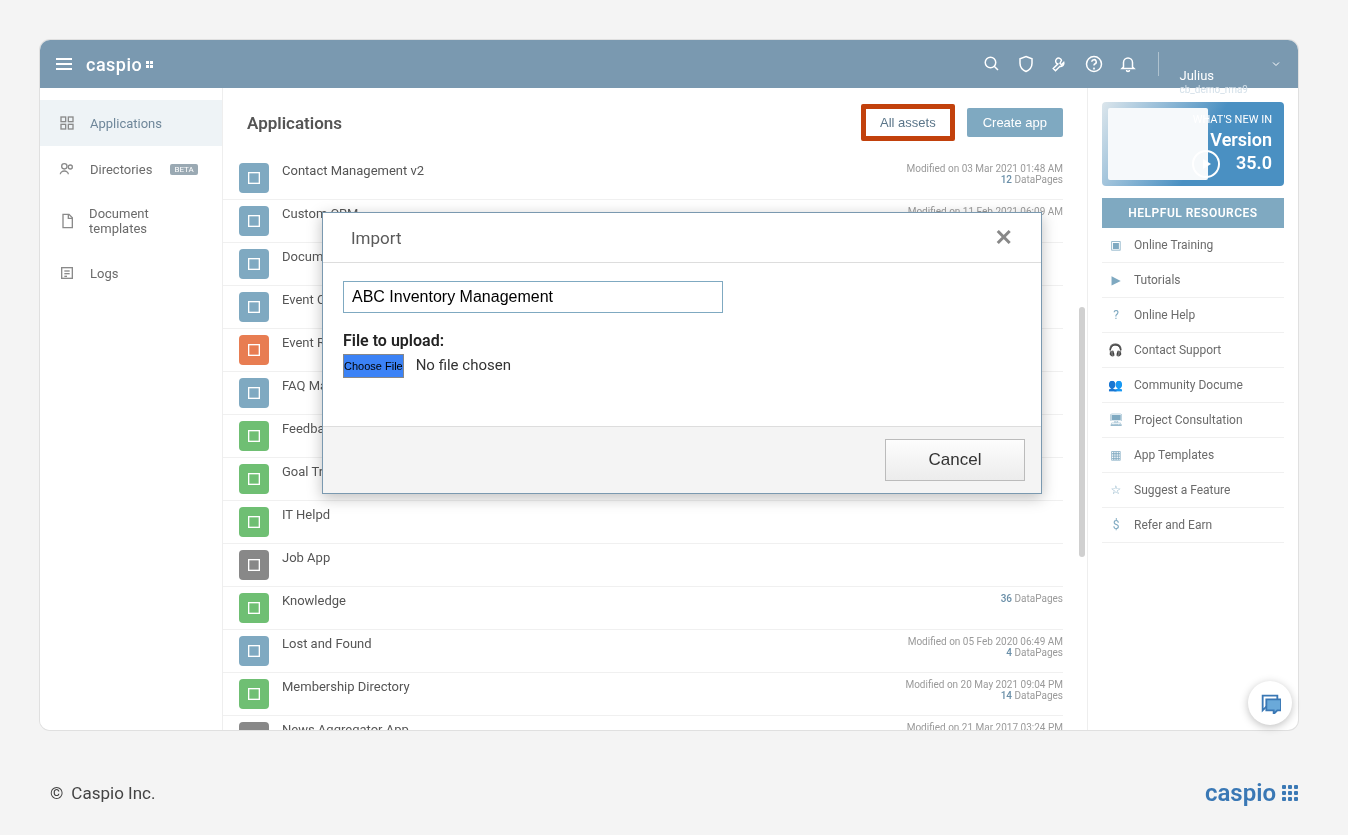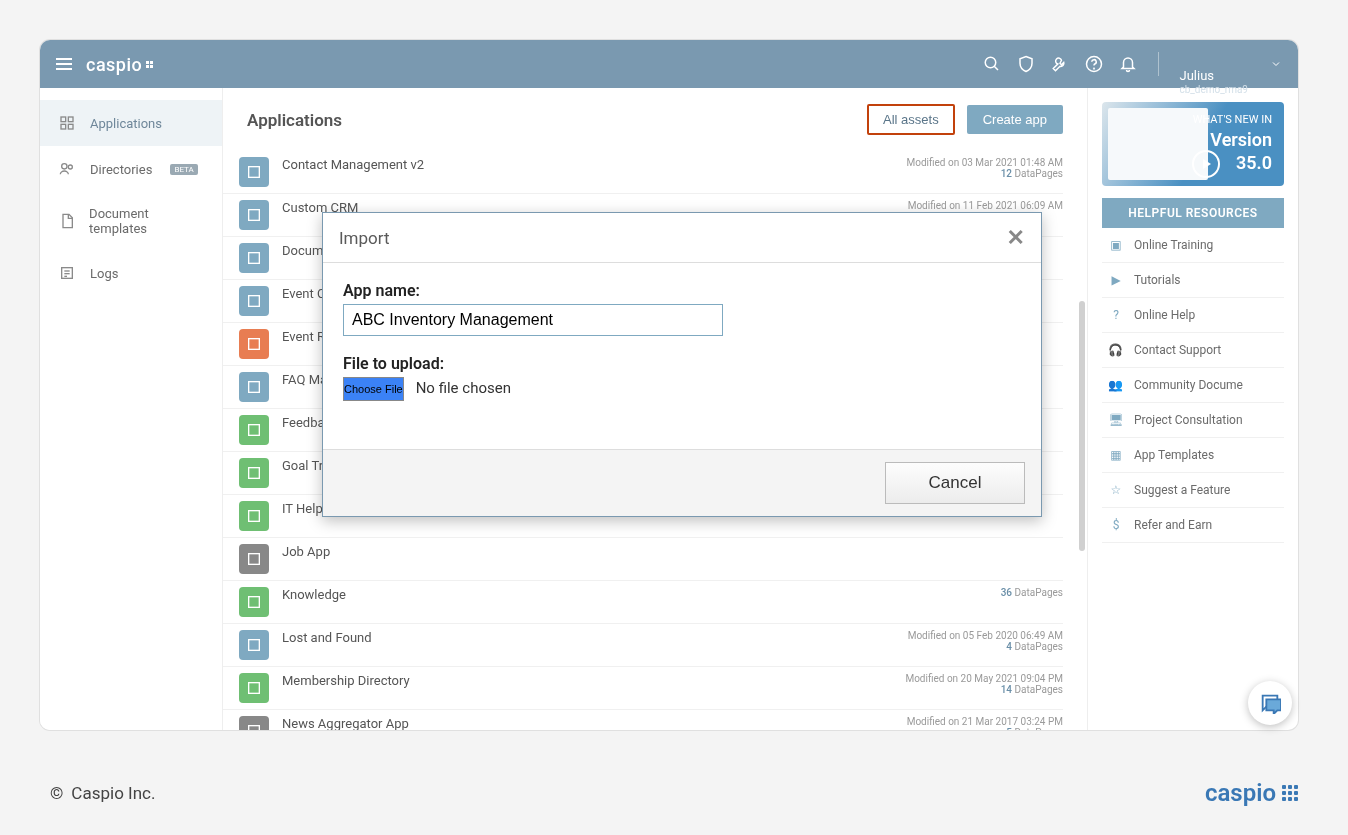--- a/index.html
+++ b/index.html
@@ -67,21 +67,21 @@
     flex:1; display:flex; flex-direction:column; position:relative;
     overflow:hidden;
     border-left:1px solid #eee;
     border-right:1px solid #eee;
   }
   .main-header {
     display:flex; align-items:center; padding:16px 24px; gap:12px;
   }
   .page-title { font-size:17px; font-weight:600; color:#555; flex:1; }
   .btn-outline {
-    background:#fff; border:2px solid #c2410c; color:#5a7589;
+    background:#fff; border:5px solid #c2410c; color:#5a7589;
     padding:6px 14px; font-size:13px; border-radius:2px; cursor:pointer;
   }
   .btn-primary {
     background:#7fa9c1; color:#fff; border:none;
     padding:7px 16px; font-size:13px; border-radius:2px; cursor:pointer;
   }
 
   .app-list { flex:1; overflow-y:auto; padding:0 24px 0 0; position:relative; }
   .app-row { display:flex; align-items:flex-start; padding:6px 0 6px 16px; border-bottom:1px solid #f0f0f0; gap:13px; }
   .app-icon { width:30px; height:30px; border-radius:4px; display:flex; align-items:center; justify-content:center; color:#fff; font-size:14px; flex-shrink:0; }
@@ -117,21 +117,21 @@
   }
   .resitem .ricon { width:16px;height:16px;color:#7fa9c1;display:flex;align-items:center;justify-content:center; }
 
   
   .modal {
     position:absolute; left:322px; top:212px; width:720px;
     background:#fff; border:1px solid #7a99b0; box-shadow:0 4px 14px rgba(0,0,0,0.25);
     z-index:50;
   }
   .modal-head {
-    padding:12px 16px; display:flex; align-items:center;
+    padding:12px 28px; display:flex; align-items:center;
     font-size:17px; color:#5a5a5a; border-bottom:1px solid #ddd;
   }
   .modal-head .grow{flex:1;}
   .close-x { font-size:22px; color:#888; cursor:pointer; font-weight:bold; }
   .modal-body { padding:18px 20px 30px; font-size:16px; color:#222; }
   .mlabel { font-weight:600; margin-bottom:4px; }
   .minput {
     width:380px; padding:6px 8px; font-size:16px;
     border:1px solid #7fa9c1; outline:none;
   }
@@ -519,21 +519,20 @@
 </div>
 
 <div class="modal">
   <div class="modal-head">
     <span>Import</span>
     <span class="grow"></span>
     <span class="close-x">✕</span>
   </div>
   <div class="modal-body">
     <div class="mrow">
-      <div class="mlabel">App name:</div>
       <input class="minput" value="ABC Inventory Management" style="">
     </div>
     <div class="mrow">
       <div class="mlabel">File to upload:</div>
       <button class="filebtn">Choose File</button>
       <span class="filestatus">No file chosen</span>
     </div>
   </div>
   <div class="modal-foot">
     <button class="mbtn">Cancel</button>

